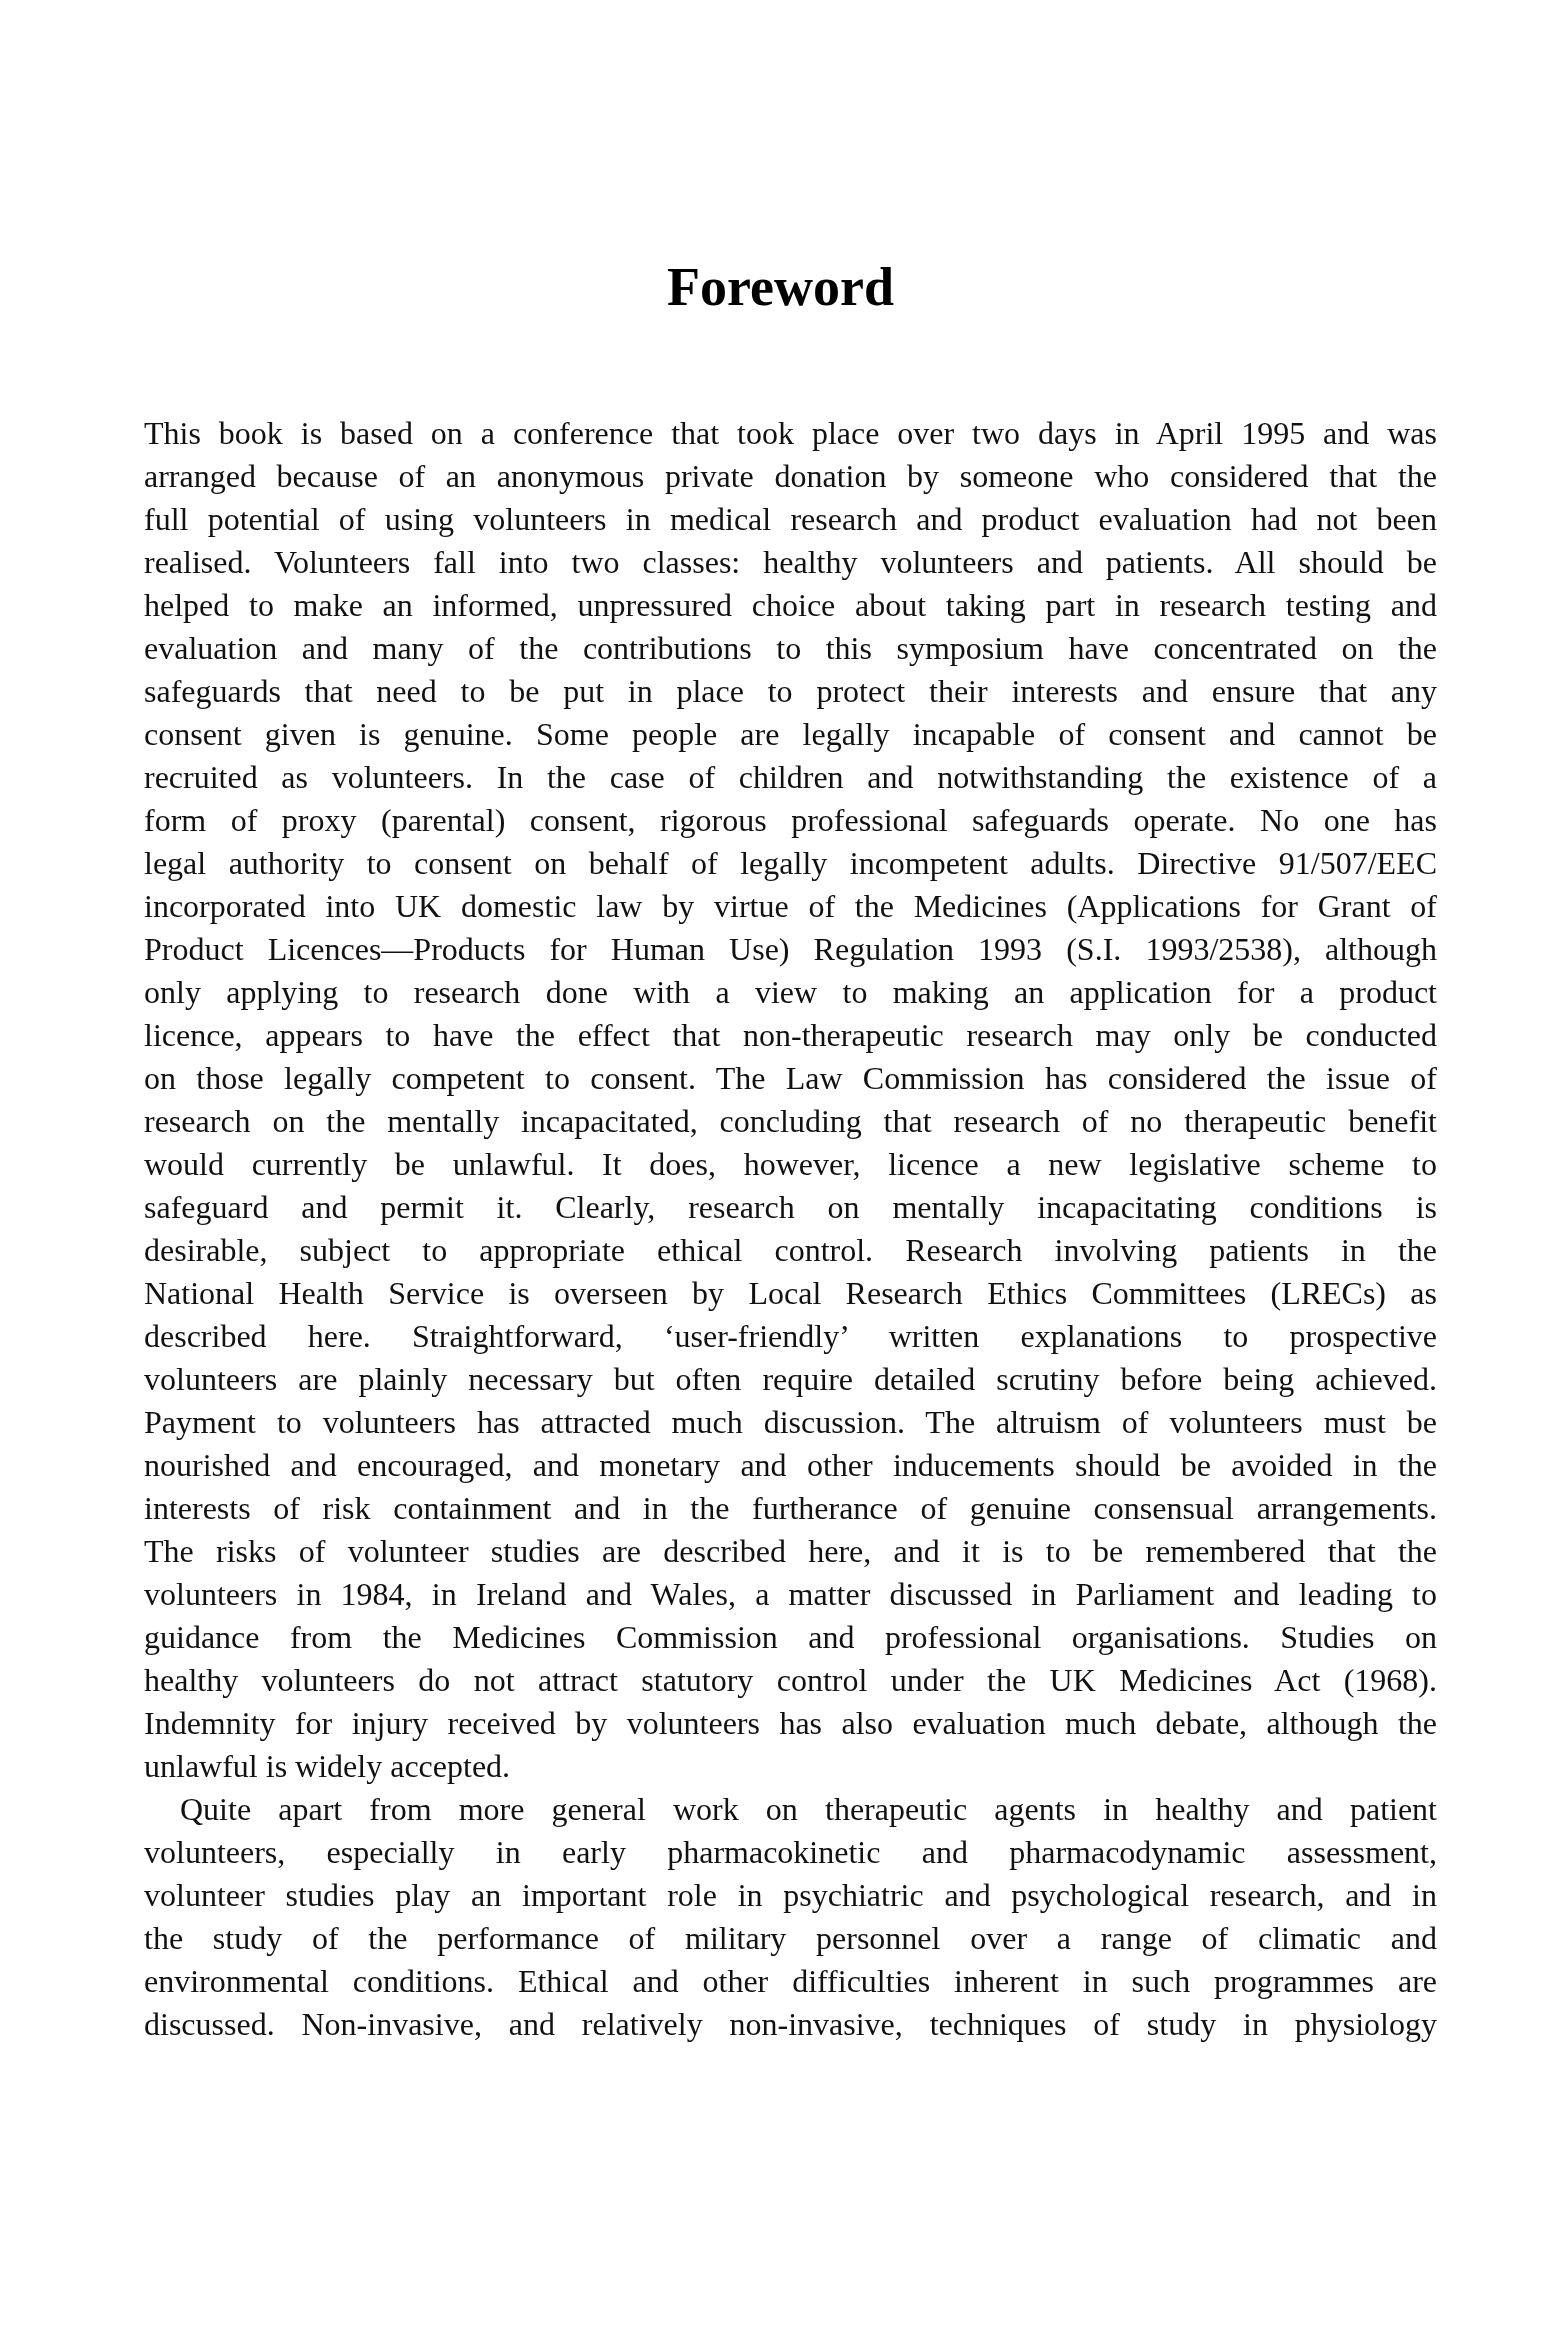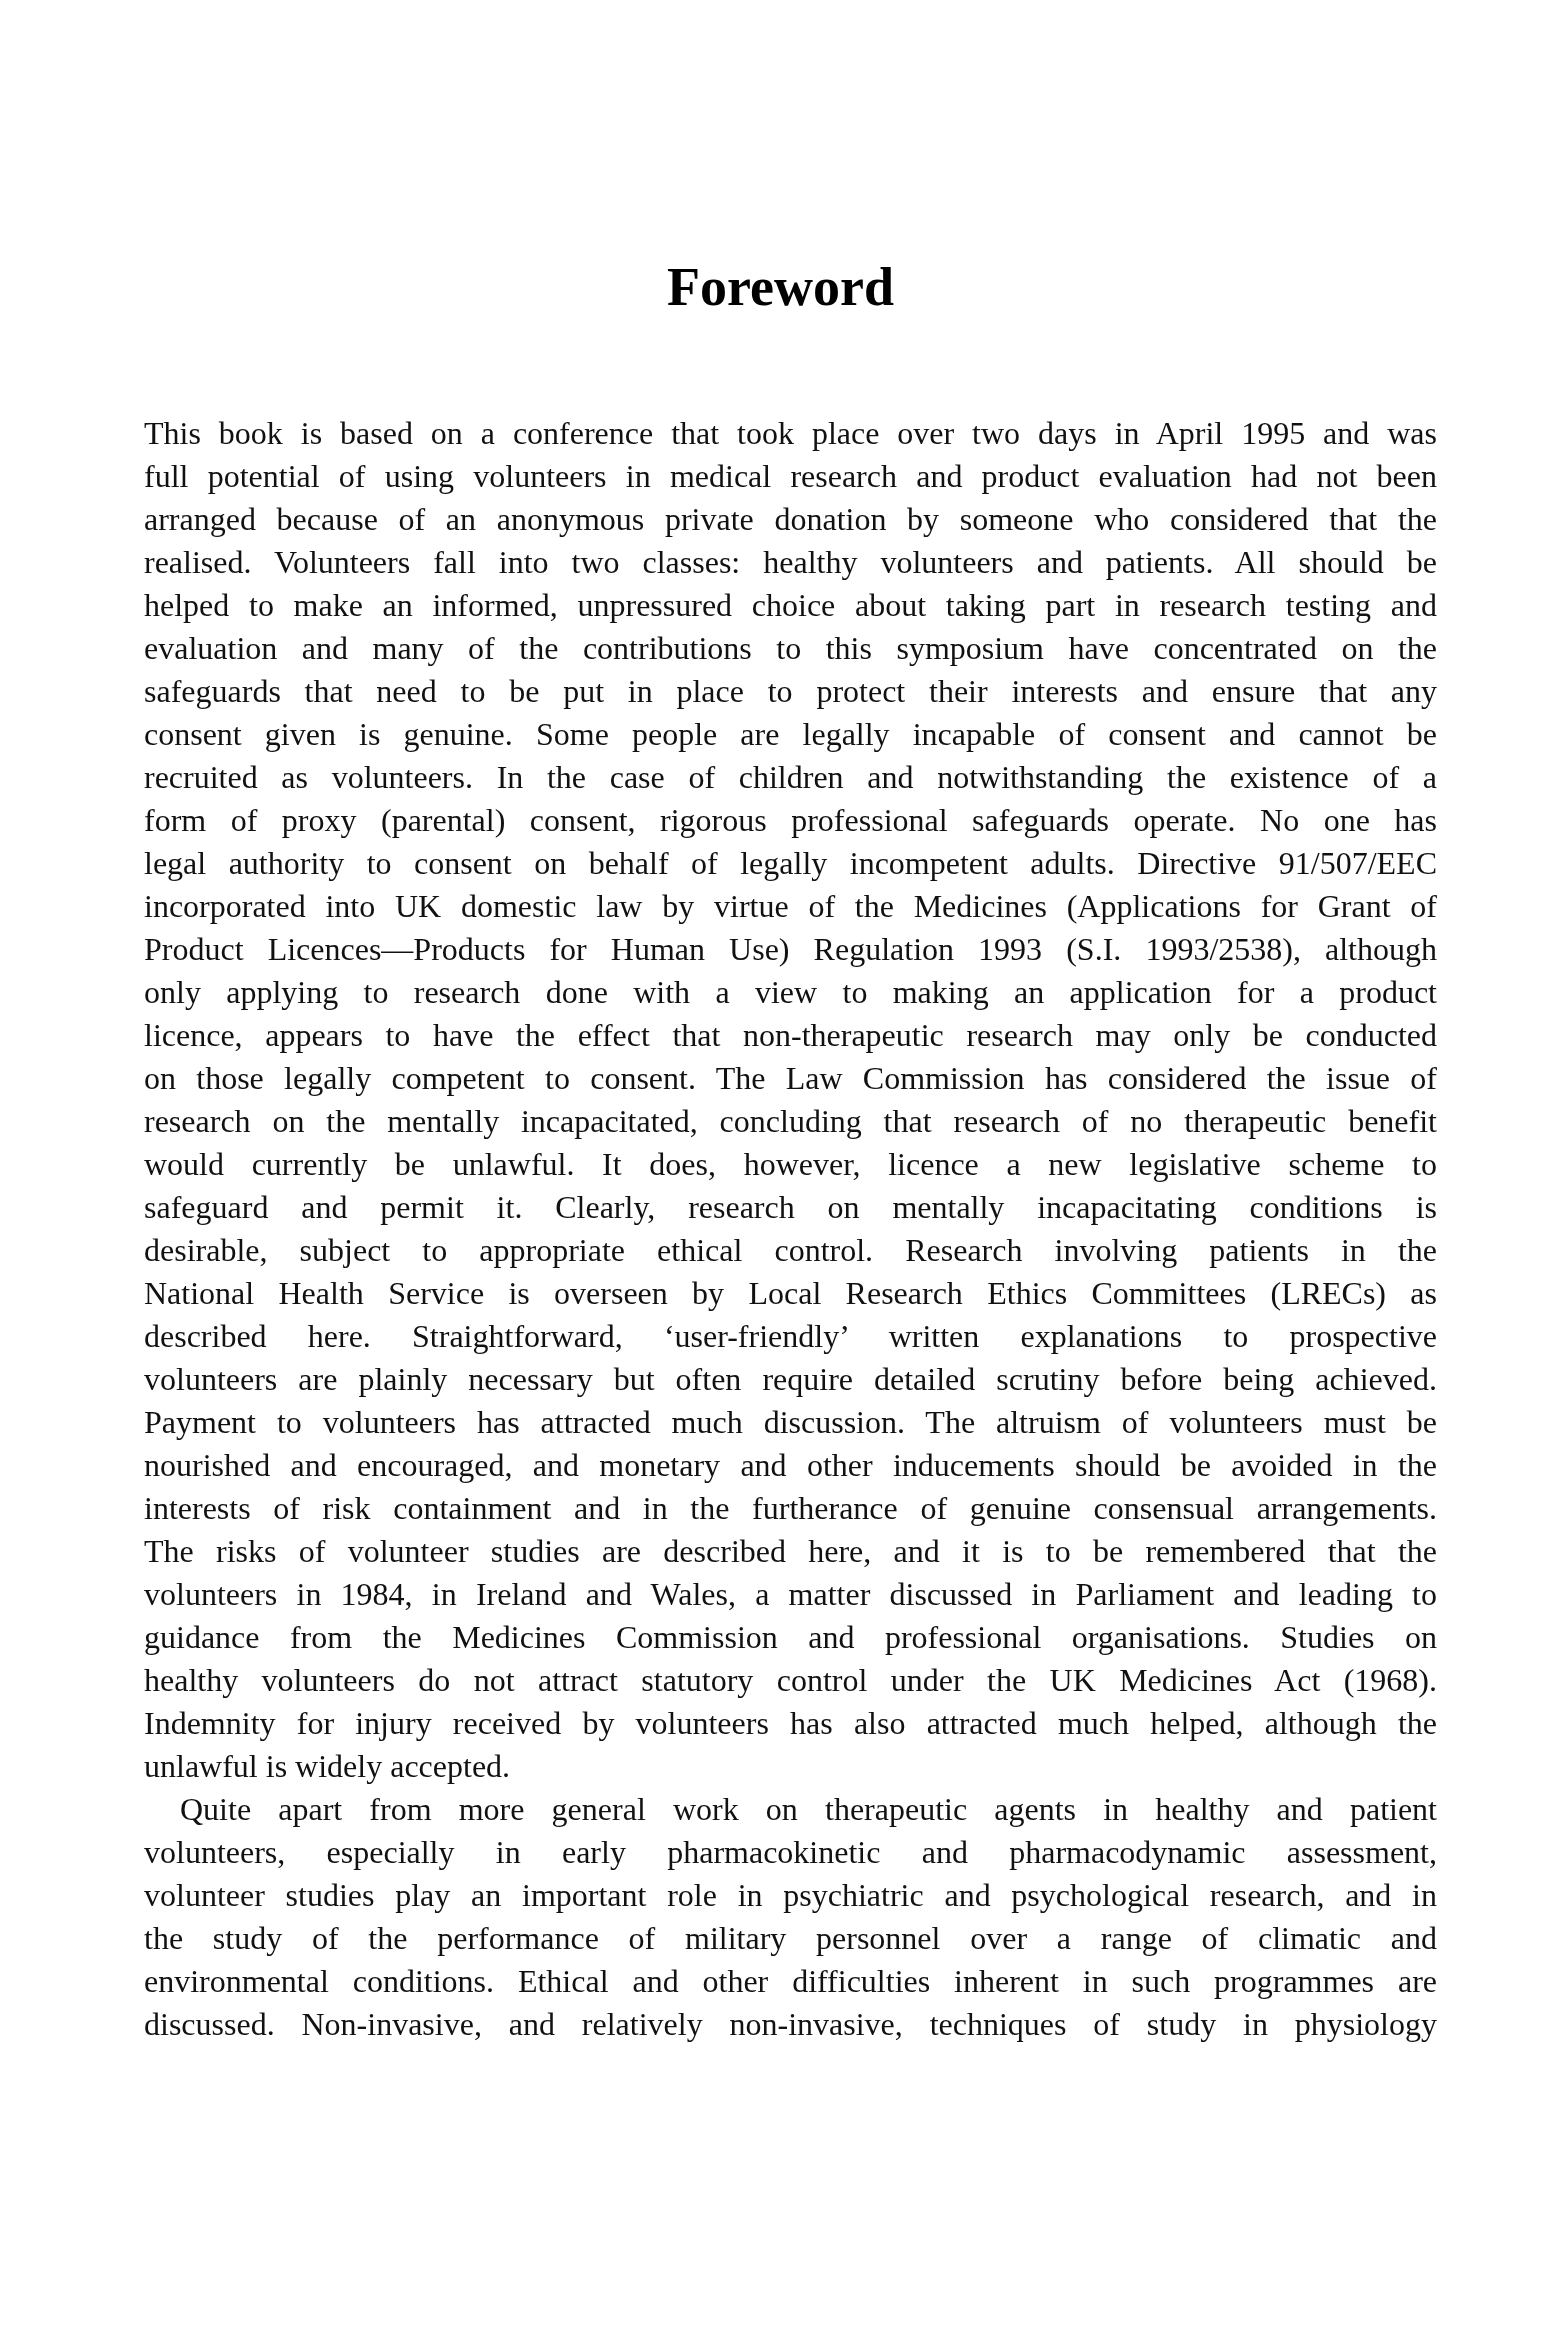--- a/index.html
+++ b/index.html
@@ -29,24 +29,24 @@
 </head>
 <body>
 
 <div class="page">
   <div class="title">Foreword</div>
   <div class="body" id="body">
       <div class="line ">
         <span class="inner">This book is based on a conference that took place over two days in April 1995 and was</span>
       </div>
       <div class="line ">
-        <span class="inner">full potential of using volunteers in medical research and product evaluation had not been</span>
+        <span class="inner">arranged because of an anonymous private donation by someone who considered that the</span>
       </div>
       <div class="line ">
-        <span class="inner">arranged because of an anonymous private donation by someone who considered that the</span>
+        <span class="inner">full potential of using volunteers in medical research and product evaluation had not been</span>
       </div>
       <div class="line ">
         <span class="inner">realised. Volunteers fall into two classes: healthy volunteers and patients. All should be</span>
       </div>
       <div class="line ">
         <span class="inner">helped to make an informed, unpressured choice about taking part in research testing and</span>
       </div>
       <div class="line ">
         <span class="inner">evaluation and many of the contributions to this symposium have concentrated on the</span>
       </div>
@@ -116,21 +116,21 @@
       <div class="line ">
         <span class="inner">volunteers in 1984, in Ireland and Wales, a matter discussed in Parliament and leading to</span>
       </div>
       <div class="line ">
         <span class="inner">guidance from the Medicines Commission and professional organisations. Studies on</span>
       </div>
       <div class="line ">
         <span class="inner">healthy volunteers do not attract statutory control under the UK Medicines Act (1968).</span>
       </div>
       <div class="line ">
-        <span class="inner">Indemnity for injury received by volunteers has also attracted much helped, although the</span>
+        <span class="inner">Indemnity for injury received by volunteers has also evaluation much debate, although the</span>
       </div>
       <div class="line last">
         <span class="inner">unlawful is widely accepted.</span>
       </div>
       <div class="line indent">
         <span class="inner">Quite apart from more general work on therapeutic agents in healthy and patient</span>
       </div>
       <div class="line ">
         <span class="inner">volunteers, especially in early pharmacokinetic and pharmacodynamic assessment,</span>
       </div>

